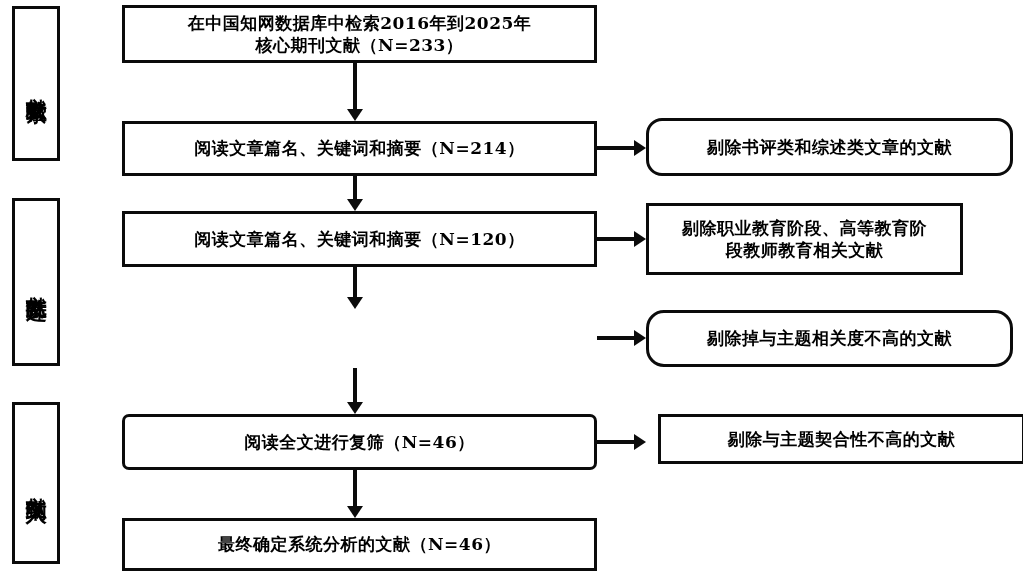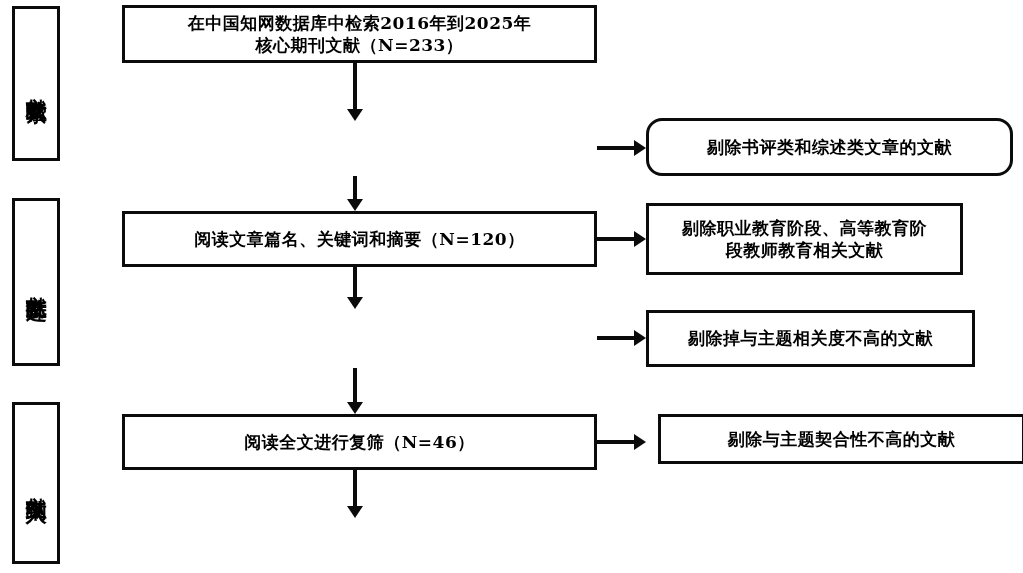--- a/index.html
+++ b/index.html
@@ -84,41 +84,47 @@
 
   <div class="stage" style="left:12px;top:402px;width:48px;height:162px;">
     <span class="vtxt">文献纳入</span>
   </div>
 
   <div class="box" style="left:122px;top:5px;width:475px;height:58px;">
     <span class="txt">在中国知网数据库中检索2016年到2025年
 核心期刊文献（N=233）</span>
   </div>
 
+  <div class="box" style="left:122px;top:121px;width:475px;height:55px;">
+    <span class="txt">阅读文章篇名、关键词和摘要（N=214）</span>
+  </div>
 
   <div class="box" style="left:122px;top:211px;width:475px;height:56px;">
     <span class="txt">阅读文章篇名、关键词和摘要（N=120）</span>
   </div>
 
 
-  <div class="box" style="left:122px;top:414px;width:475px;height:56px;">
+  <div class="box" style="left:122px;top:414px;width:475px;height:56px;border-radius:7px;">
     <span class="txt">阅读全文进行复筛（N=46）</span>
   </div>
 
+  <div class="box" style="left:122px;top:518px;width:475px;height:53px;">
+    <span class="txt">最终确定系统分析的文献（N=46）</span>
+  </div>
 
   <div class="box" style="left:646px;top:118px;width:367px;height:58px;border-radius:16px;">
     <span class="txt">剔除书评类和综述类文章的文献</span>
   </div>
 
   <div class="box" style="left:646px;top:203px;width:317px;height:72px;">
     <span class="txt">剔除职业教育阶段、高等教育阶
 段教师教育相关文献</span>
   </div>
 
-  <div class="box" style="left:646px;top:310px;width:329px;height:57px;">
+  <div class="box" style="left:646px;top:310px;width:367px;height:57px;border-radius:18px;">
     <span class="txt">剔除掉与主题相关度不高的文献</span>
   </div>
 
   <div class="box" style="left:658px;top:414px;width:367px;height:50px;">
     <span class="txt">剔除与主题契合性不高的文献</span>
   </div>
 
   <div class="v-arrow" style="left:345px;top:63px;width:20px;height:58px;">
     <div class="shaft" style="height:46px;"></div>
     <div class="head"></div>

